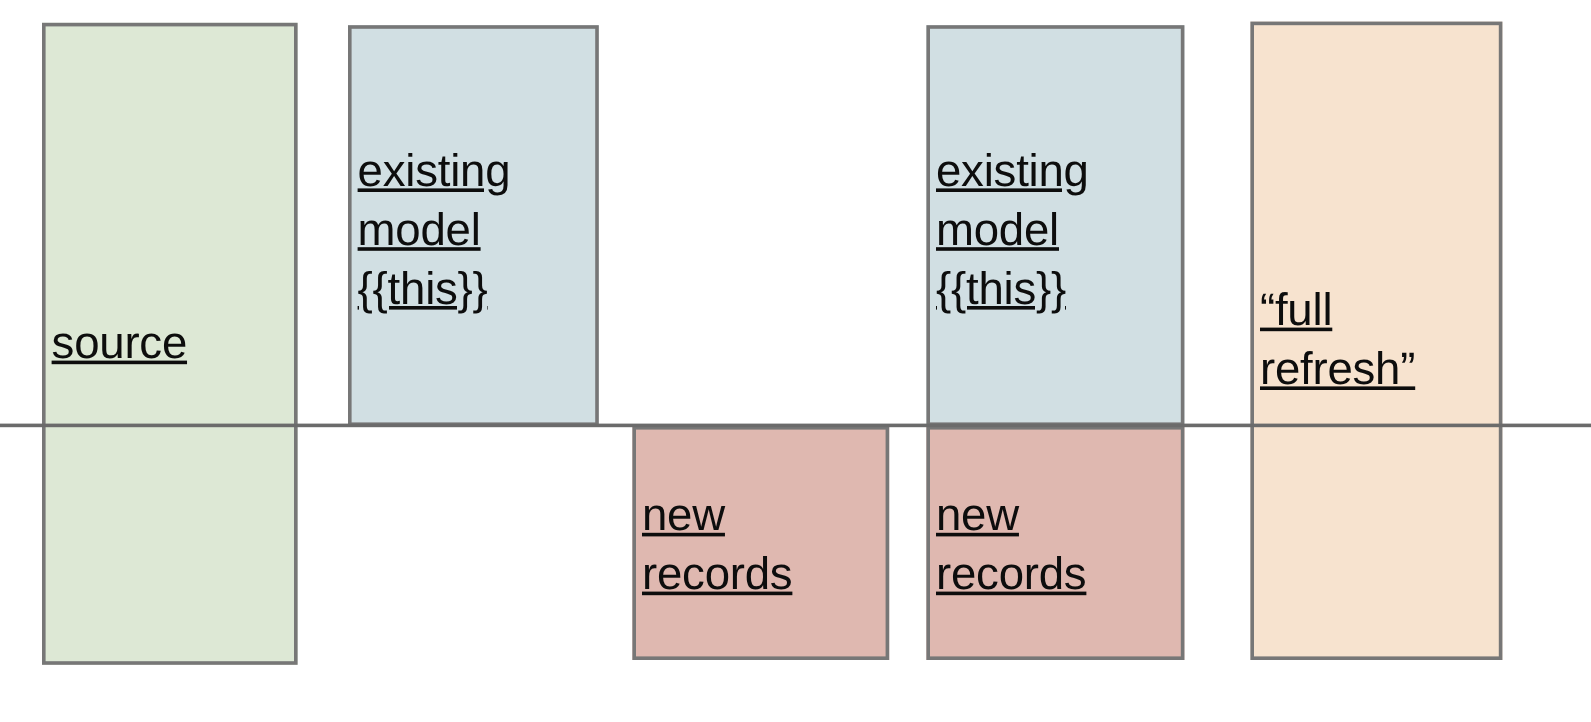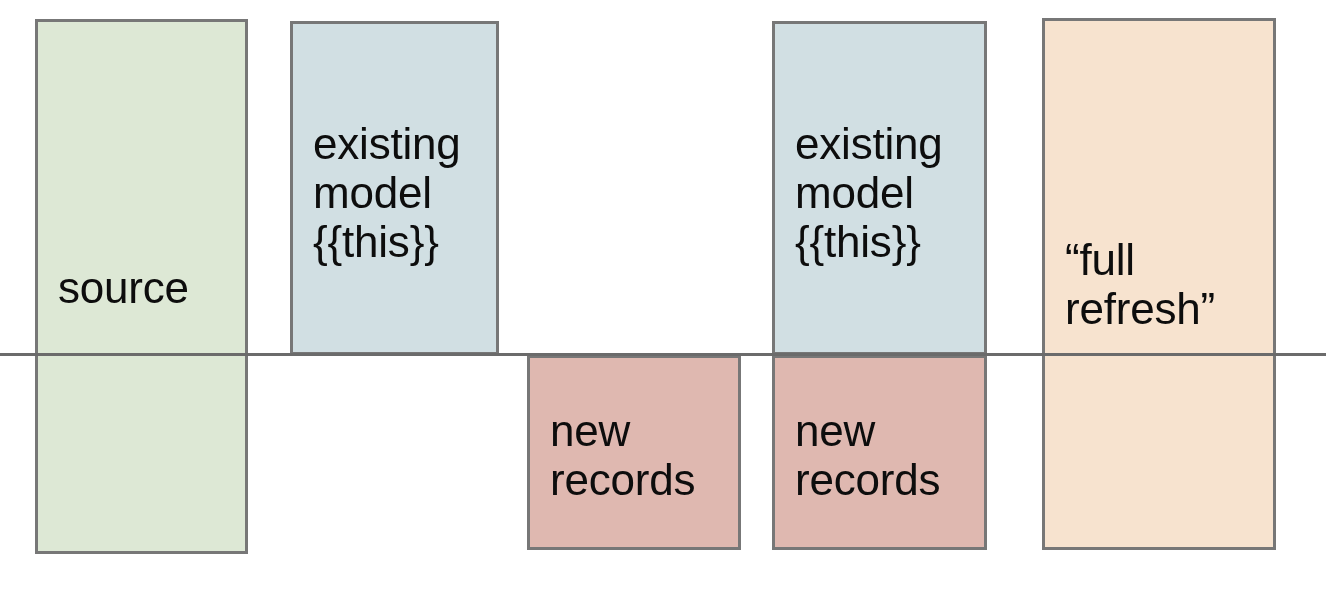--- a/index.html
+++ b/index.html
@@ -23,39 +23,40 @@
     border-top: 3px solid #6b6b6b;
   }
   .block {
     position: absolute;
     box-sizing: border-box;
     border: 3px solid #777777;
     display: block;
   }
   .block .label {
     position: absolute;
-    left: 20px;
+    left: 5px;
     right: 8px;
     color: #0d0d0d;
-    font-size: 44px;
+    font-size: 38px;
     line-height: 49px;
     letter-spacing: -0.2px;
     white-space: pre-line;
     text-align: left;
+    text-decoration: underline;
   }
   .lbl-mid   { top: 50%; transform: translateY(-50%); }
   .lbl-upper { top: 95px; }
   .lbl-lower { top: 48px; }
 
   .b-source    { left: 35px;   top: 19px;  width: 213px; height: 535px; background: #dde8d5; }
   .b-model-1   { left: 290px;  top: 21px;  width: 209px; height: 334px; background: #d1dfe3; }
   .b-new-1     { left: 527px;  top: 355px; width: 214px; height: 195px; background: #dfb8b0; }
   .b-model-2   { left: 772px;  top: 21px;  width: 215px; height: 334px; background: #d1dfe3; }
   .b-new-2     { left: 772px;  top: 355px; width: 215px; height: 195px; background: #dfb8b0; }
-  .b-refresh   { left: 1042px; top: 18px;  width: 234px; height: 532px; background: #f7e3cf; }
+  .b-refresh   { left: 1042px; top: 18px;  width: 210px; height: 532px; background: #f7e3cf; }
 </style>
 </head>
 <body>
 
 <div id="canvas">
 
   <div class="block b-source">
     <div class="label lbl-mid">source</div>
   </div>
 

